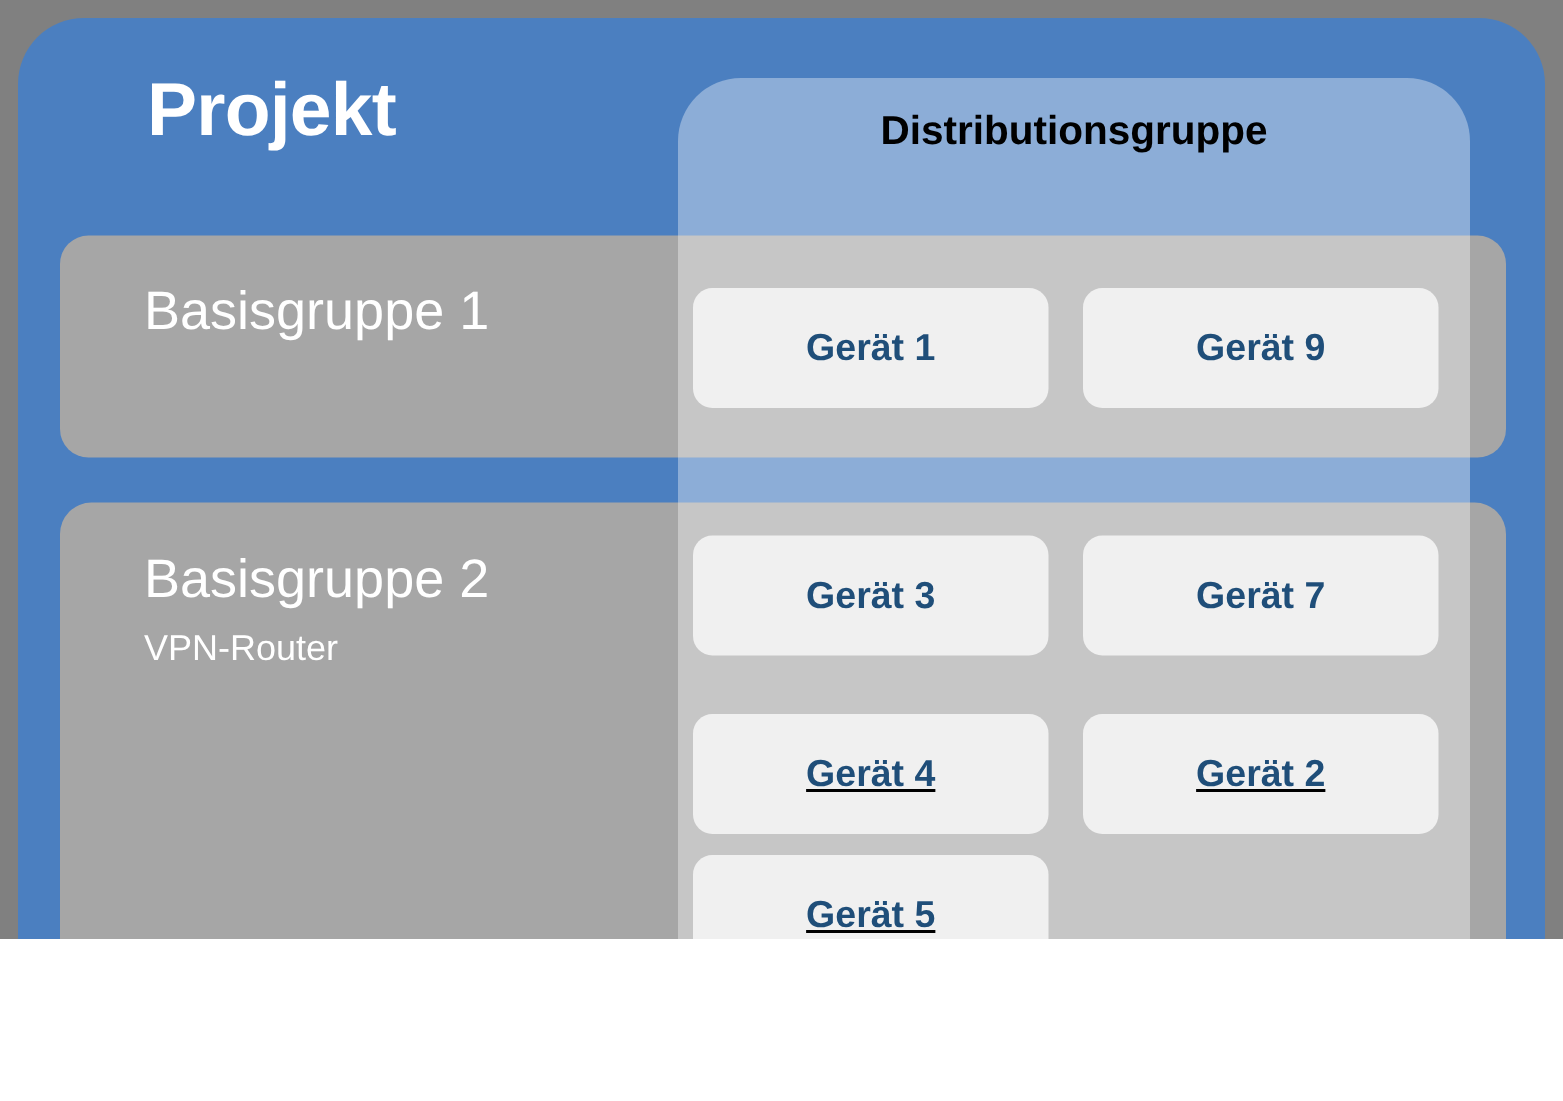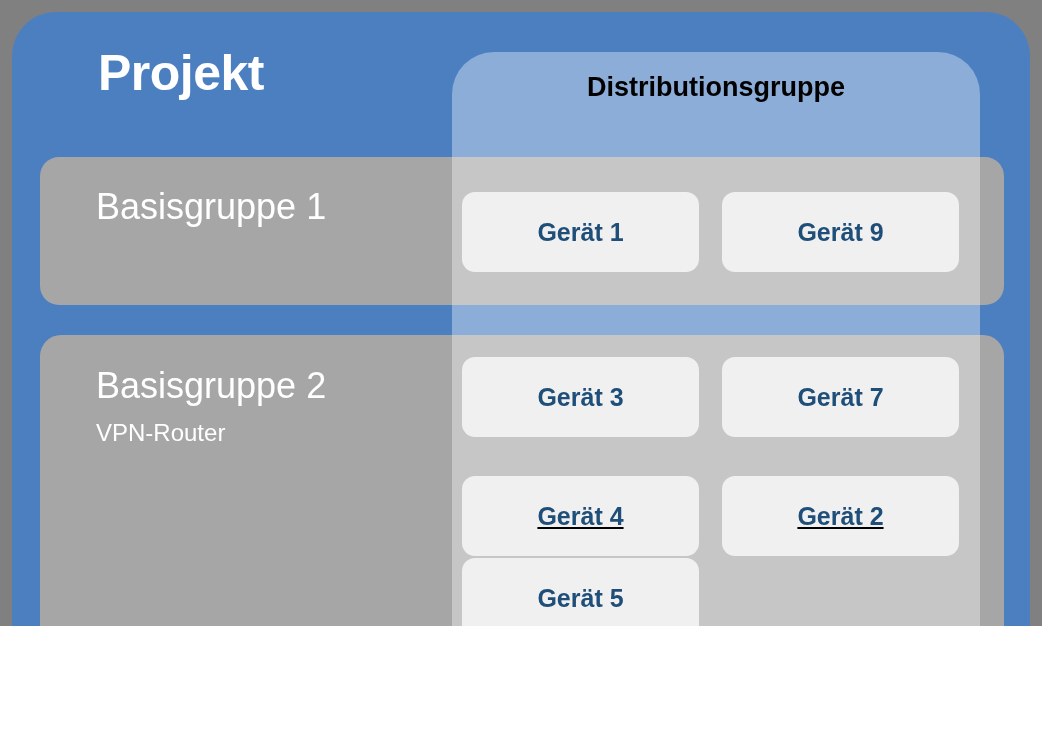--- a/index.html
+++ b/index.html
@@ -124,21 +124,21 @@
     line-height: 1;
     white-space: nowrap;
   }
   
   .col-l { left: 462px; }
   .col-r { left: 722px; }
   
   .row-a { top: 192px; border-radius: 13px; }
   .row-b { top: 357px; }
   .row-c { top: 476px; text-decoration: underline; }
-  .row-d { top: 558px; }
+  .row-d { top: 570px; text-decoration: underline; }
 </style>
 </head>
 <body>
 
 <div id="canvas">
 
   <div class="project-box">
     <div class="project-title">Projekt</div>
   </div>
 

